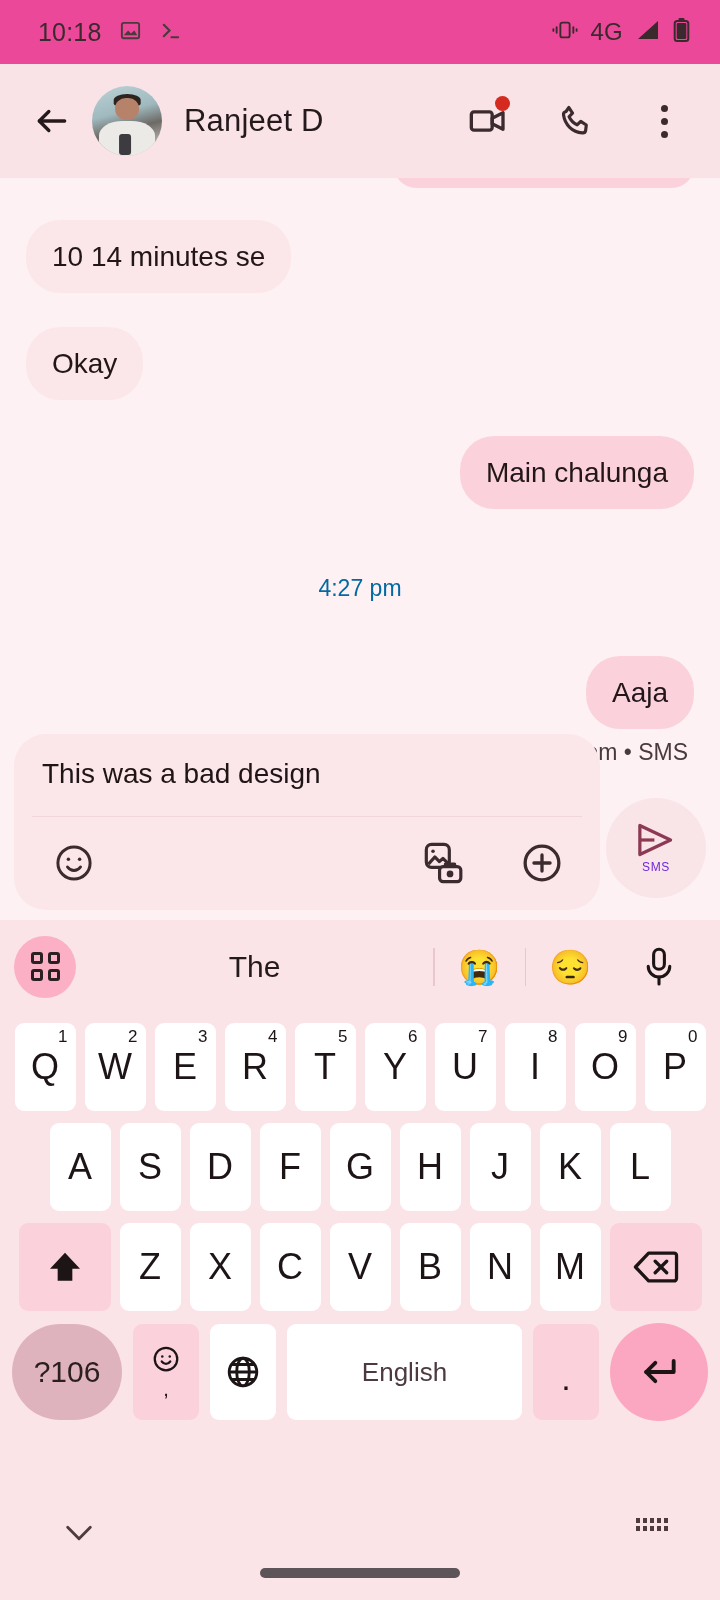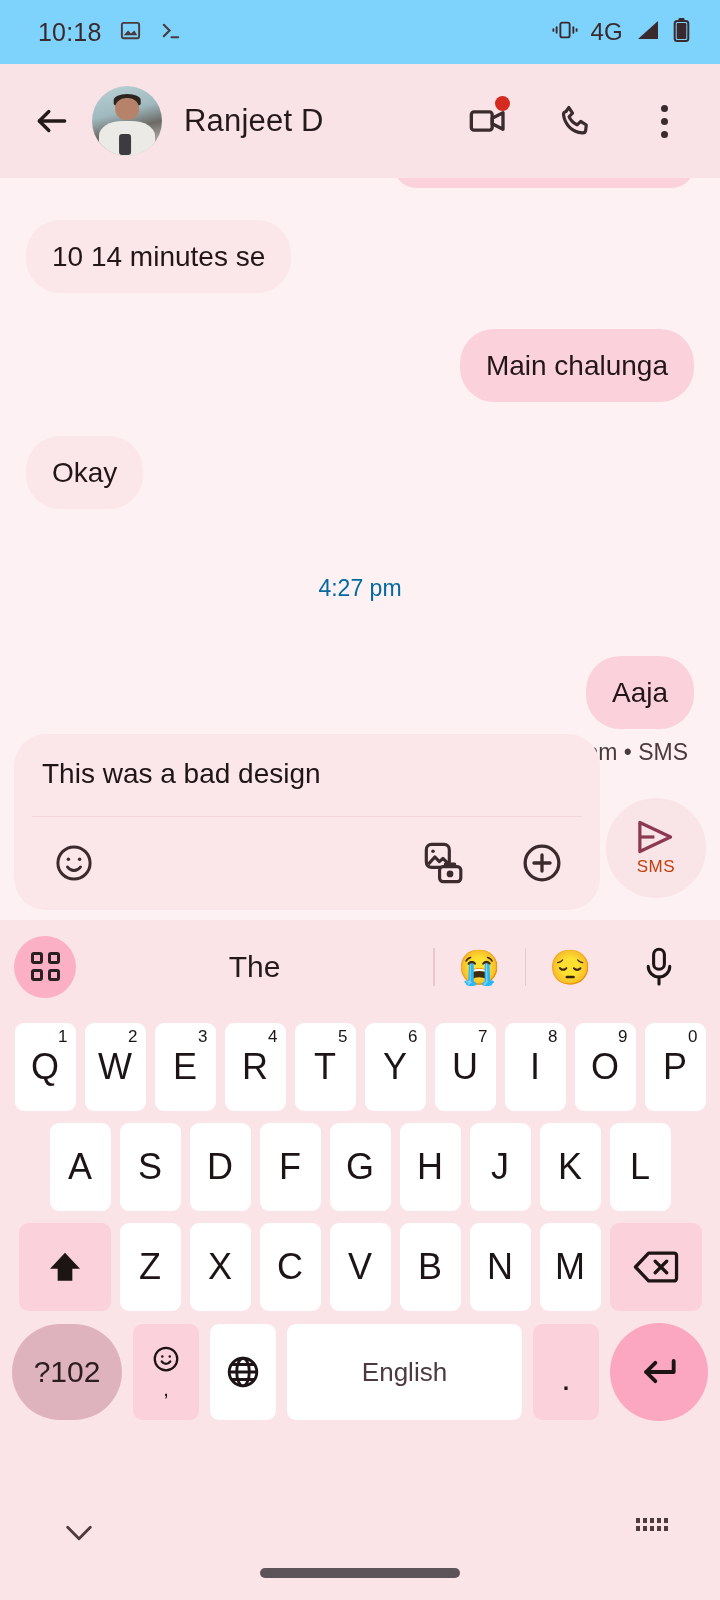--- a/index.html
+++ b/index.html
@@ -6,21 +6,21 @@
   html, body {
     width: 720px; height: 1600px;
     background: #fdf0f2;
     font-family: "Liberation Sans", sans-serif;
     overflow: hidden;
   }
   .phone { position: relative; width: 720px; height: 1600px; background: #fdf1f3; }
 
   
   .statusbar {
-    height: 64px; background: #7dd3fc;
+    height: 64px; background: #ec4899;
     display: flex; align-items: center; justify-content: space-between;
     padding: 0 30px 0 38px;
   }
   .sb-left { display: flex; align-items: center; gap: 17px; }
   .sb-time { font-size: 25px; color: #3a2a2d; letter-spacing: .2px; }
   .sb-right { display: flex; align-items: center; gap: 12px; }
   .sb-4g { font-size: 24px; color: #3a2a2d; font-weight: 500; letter-spacing: .3px; text-align: center; }
   .ico { display: block; }
 
   
@@ -119,21 +119,21 @@
   }
   .composer-actions .spacer { flex: 1; }
   .ca-btn { width: 56px; height: 56px; display: flex; align-items: center; justify-content: center; }
   .ca-gap { width: 42px; }
   .send-btn {
     width: 100px; height: 100px; border-radius: 50%;
     background: #f9e4e7; margin-left: 6px; margin-bottom: 12px;
     display: flex; flex-direction: column; align-items: center; justify-content: center;
     gap: 2px; flex: none;
   }
-  .send-label { font-size: 17px; color: #c2410c; letter-spacing: .6px; }
+  .send-label { font-size: 12px; color: #6d28d9; letter-spacing: .6px; }
 
   
   .sugg {
     position: absolute; left: 0; right: 0; top: 920px;
     height: 93px; background: #fbe4e7;
     display: flex; align-items: center; padding: 0 18px 0 14px;
   }
   .sugg-icon-wrap {
     width: 62px; height: 62px; border-radius: 50%; background: #fbb0c6;
     display: flex; align-items: center; justify-content: center; flex: none;
@@ -282,26 +282,26 @@
     </div>
   </div>
 
   <div class="convo">
     <div class="clip-top"></div>
 
     <div class="bub-row" style="margin-top:42px;">
       <div class="bubble in">10 14 minutes se</div>
     </div>
 
+    <div class="bub-row" style="margin-top:34px;">
+      <div class="bubble in">Okay</div>
+    </div>
+
     <div class="bub-row out" style="margin-top:36px;">
       <div class="bubble out">Main chalunga</div>
-    </div>
-
-    <div class="bub-row" style="margin-top:34px;">
-      <div class="bubble in">Okay</div>
     </div>
 
     <div class="ts-center" style="margin-top:50px;">4:27 pm</div>
 
     <div class="bub-row out" style="margin-top:38px;">
       <div class="bubble out">Aaja</div>
     </div>
     <div class="ts-right">4:27 pm • SMS</div>
   </div>
 
@@ -445,21 +445,21 @@
       <div class="key">M</div>
       <div class="key mod bksp">
         <svg width="46" height="38" viewBox="0 0 28 22" fill="none" stroke="#1d1416" stroke-width="2" stroke-linejoin="round" stroke-linecap="round">
           <path d="M9.5 2.5H25a1.5 1.5 0 011.5 1.5v14a1.5 1.5 0 01-1.5 1.5H9.5L1.5 11z"></path>
           <path d="M13.5 7.5l7 7M20.5 7.5l-7 7"></path>
         </svg>
       </div>
     </div>
 
     <div class="krow krow4">
-      <div class="key sym">?102</div>
+      <div class="key sym">?106</div>
       <div class="key emoji">
         <svg width="30" height="30" viewBox="0 0 24 24" fill="none" stroke="#1d1416" stroke-width="1.8">
           <circle cx="12" cy="12" r="9"></circle>
           <circle cx="9" cy="10" r="1" fill="#1d1416" stroke="none"></circle>
           <circle cx="15" cy="10" r="1" fill="#1d1416" stroke="none"></circle>
           <path d="M8.6 14c.9 1.2 2.1 1.9 3.4 1.9s2.5-.7 3.4-1.9" stroke-linecap="round"></path>
         </svg>
         <span style="font-size:20px;">,</span>
       </div>
       <div class="key globe">

